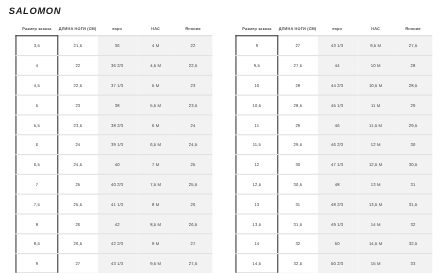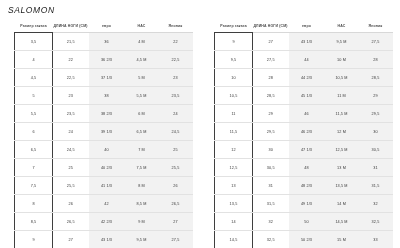--- a/index.html
+++ b/index.html
@@ -6,21 +6,21 @@
   body{
     width:400px;height:248px;
     background:#ffffff;
     font-family:"Liberation Sans","DejaVu Sans",sans-serif;
     color:#2b2b2b;
     overflow:hidden;
     position:relative;
   }
   #brand-bar{
     position:absolute;left:8px;top:5px;
-    font-size:8.5px;font-weight:normal;font-style:italic;
+    font-size:8.5px;font-weight:bold;font-style:italic;
     letter-spacing:0.6px;color:#1a1a1a;
   }
   #tables{
     position:absolute;left:0;top:24px;width:400px;
     display:flex;flex-direction:row;
   }
   .table-wrap{width:200px;position:relative;}
   table.size-table{
     border-collapse:collapse;
     table-layout:fixed;

